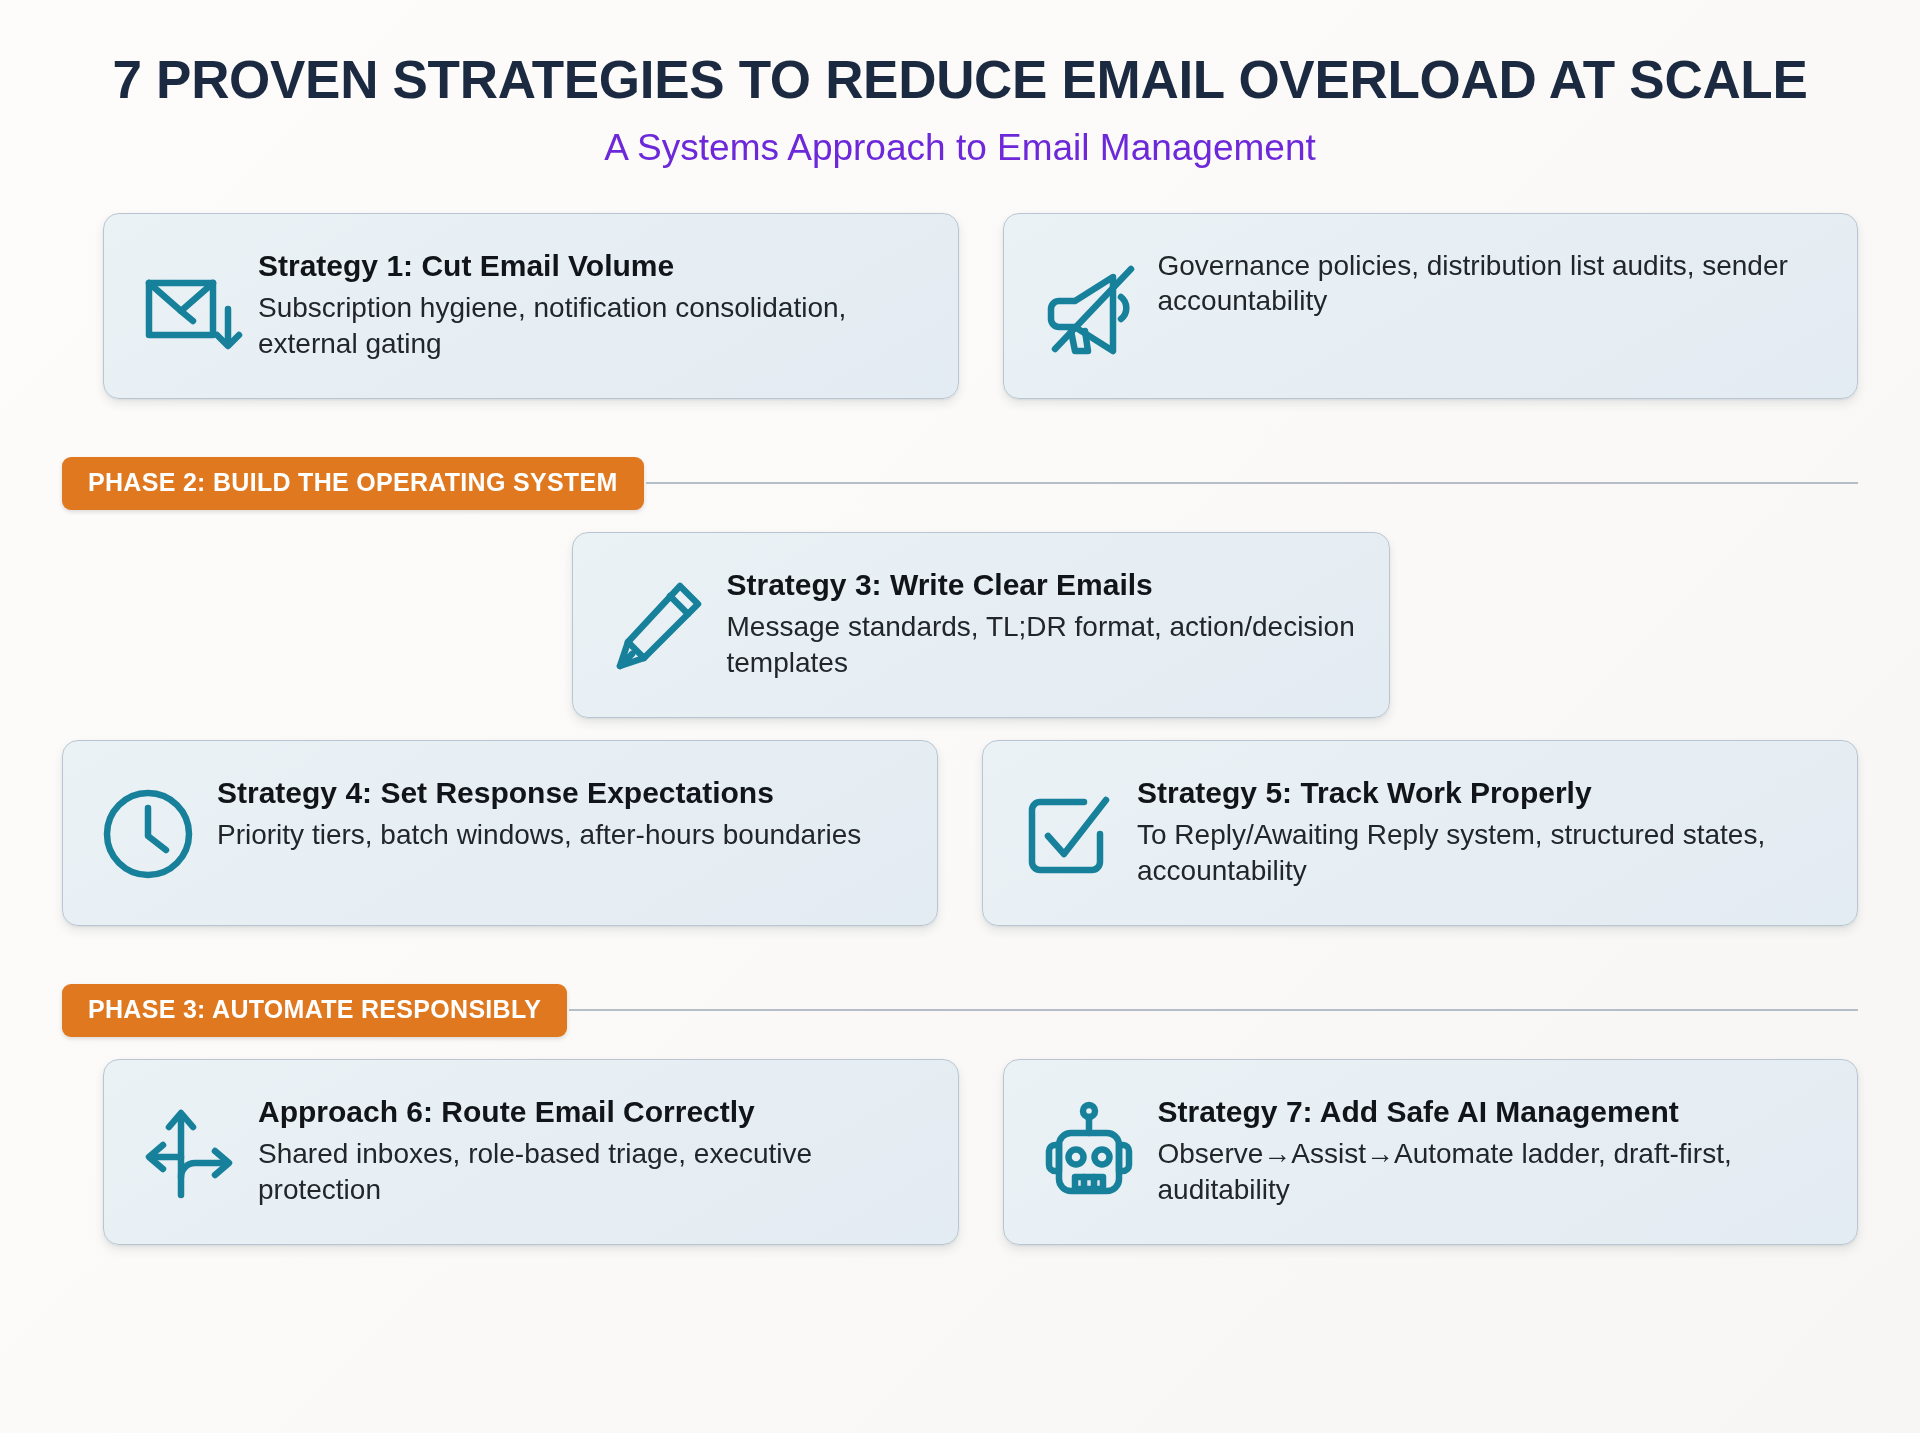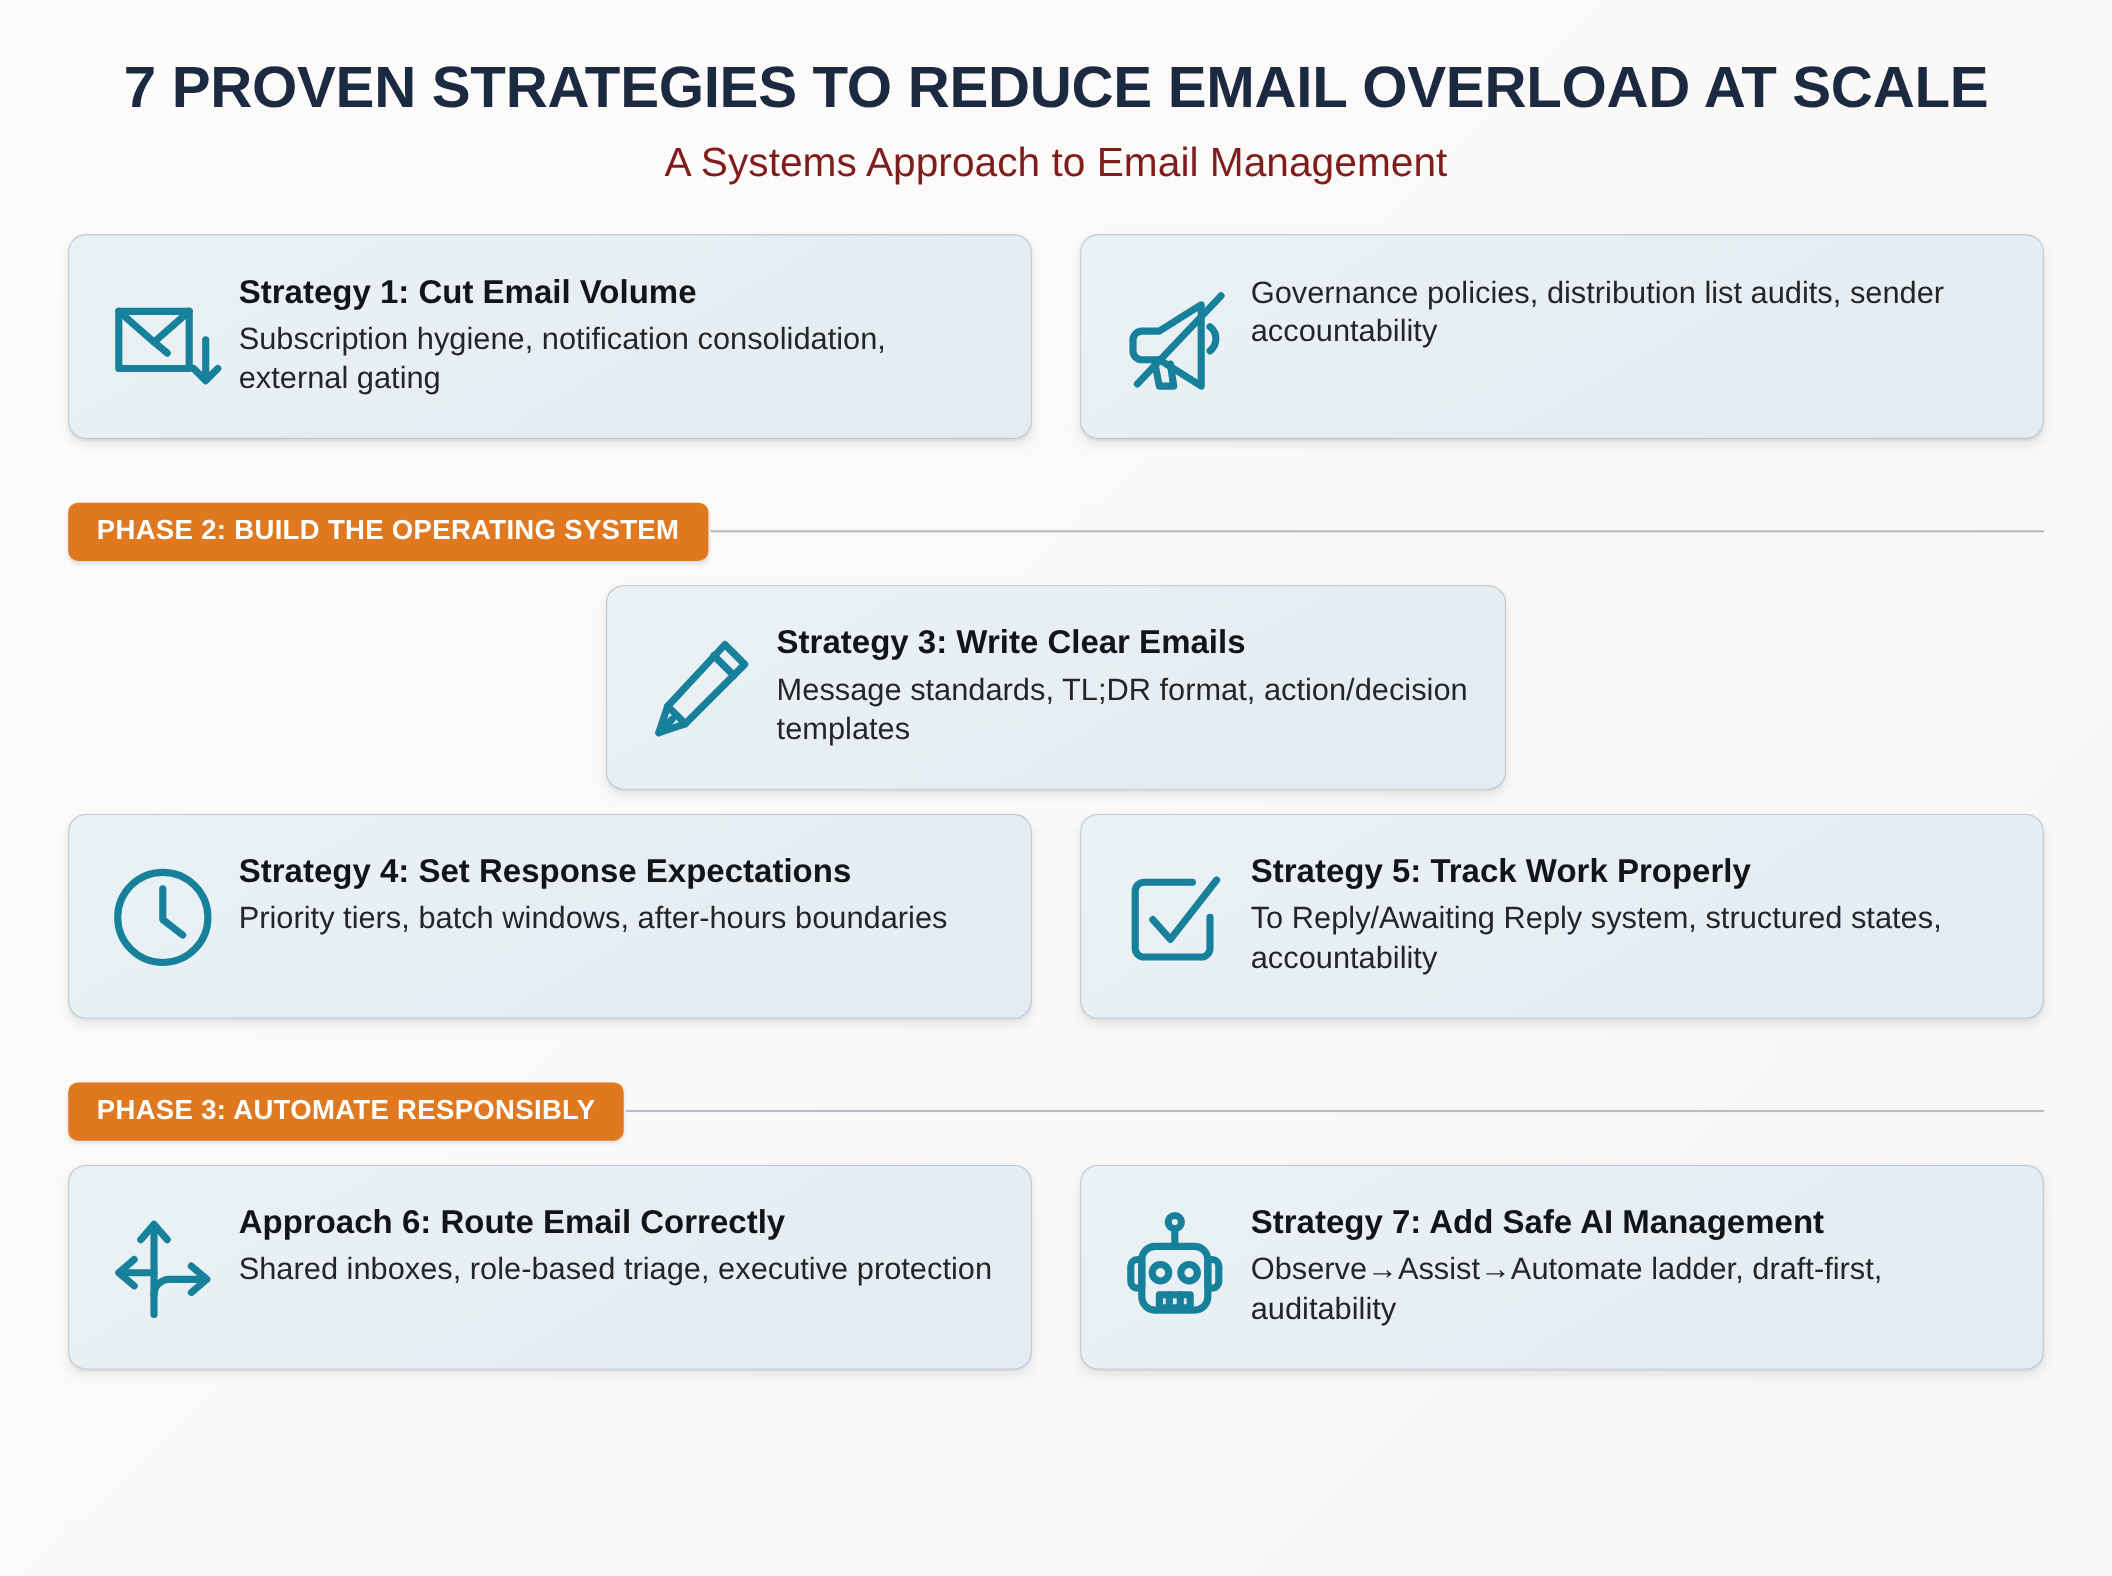--- a/index.html
+++ b/index.html
@@ -11,21 +11,21 @@
   }
   .page{ position:relative; width:1920px; height:1433px; padding:0 62px; }
 
   
   .hdr{ text-align:center; padding-top:52px; }
   .hdr h1{
     font-size:53px; font-weight:bold; letter-spacing:-0.3px;
     color:#1b2a41; line-height:1.06; white-space:nowrap;
   }
   .hdr h2{
-    font-size:37px; font-weight:normal; color:#7f1d1d;
+    font-size:37px; font-weight:normal; color:#6d28d9;
     margin-top:20px; line-height:1.1;
   }
 
   
   .phase{ display:flex; align-items:center; }
   .phase-badge{
     background:#e0781f; color:#ffffff;
     font-size:25px; font-weight:bold; letter-spacing:0.3px;
     padding:11px 26px 13px 26px;
     border-radius:9px;
@@ -64,21 +64,21 @@
     font-size:30px; font-weight:bold; color:#111418;
     line-height:1.18; margin-bottom:7px;
   }
   .card-desc{
     font-size:28px; color:#22262b; line-height:1.27; font-weight:normal;
   }
 
   .sec-1{ margin-top:44px; }
   .sec-2{ margin-top:58px; }
   .sec-3{ margin-top:58px; }
-  .cards-gap{ margin-top:22px; }
+  .cards-gap{ margin-top:22px;margin-left:41px; }
   .row + .row{ margin-top:22px; }
 </style>
 </head>
 <body>
 
 <div class="page">
 
   <div class="hdr">
     <h1>7 PROVEN STRATEGIES TO REDUCE EMAIL OVERLOAD AT SCALE</h1>
     <h2>A Systems Approach to Email Management</h2>

